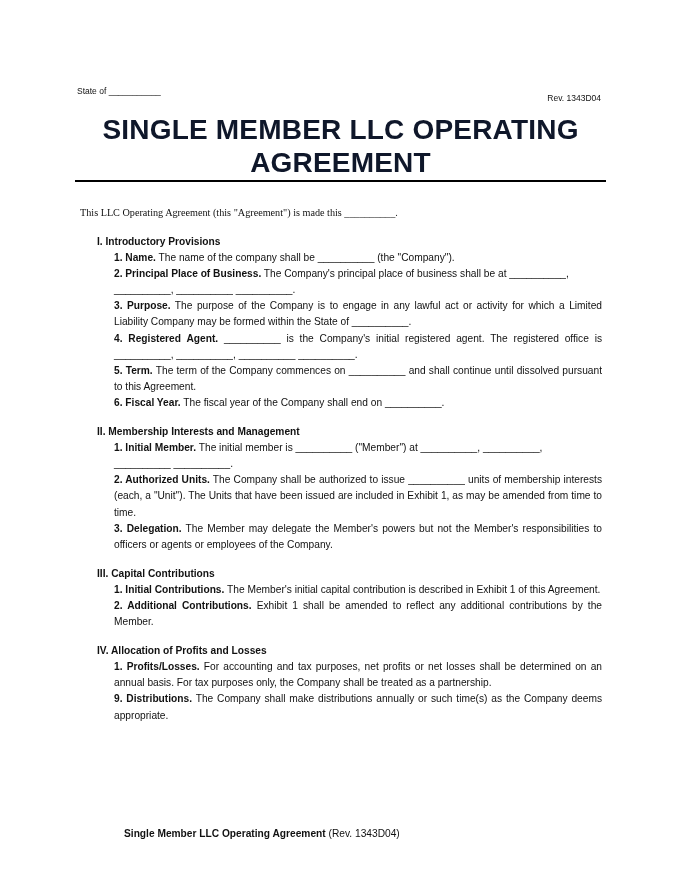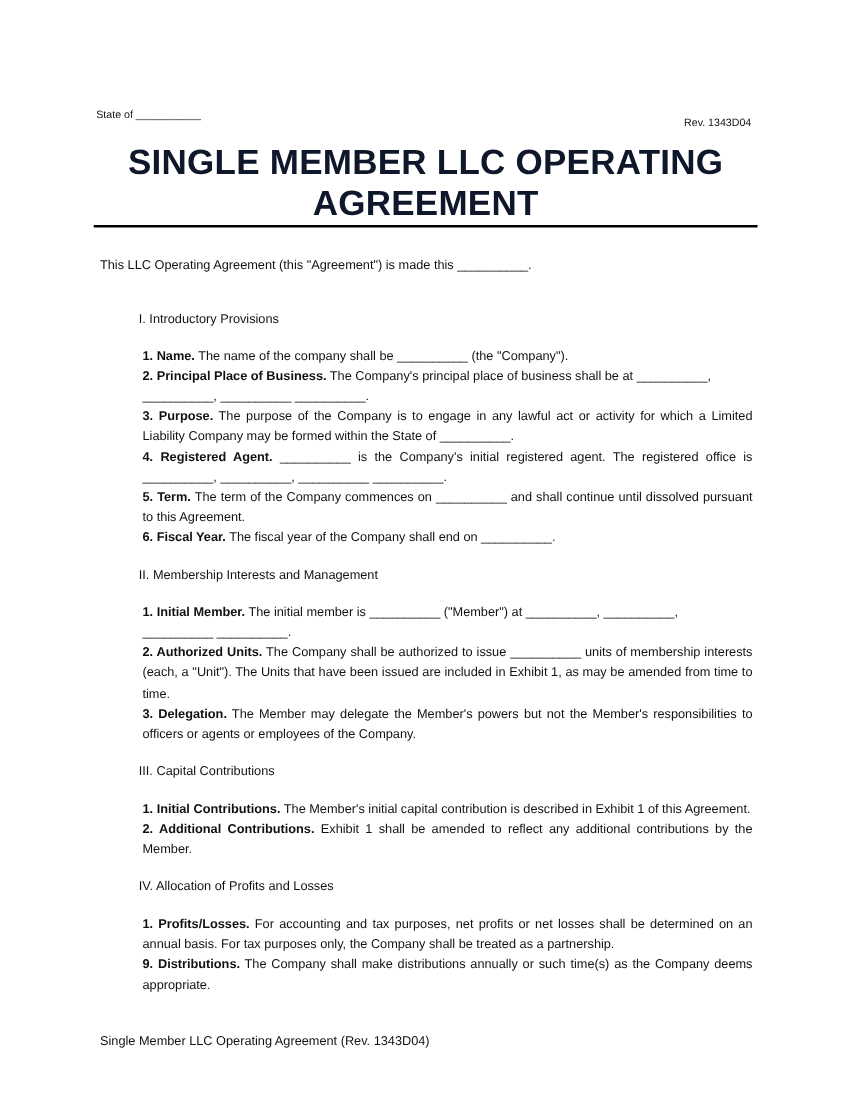--- a/index.html
+++ b/index.html
@@ -48,48 +48,49 @@
       left: 75px; width: 531px;
       top: 178px;
       height: 0;
       border-top: 2.5px solid #000;
     }
     .intro {
       position: absolute;
       left: 80px; top: 203px;
       font-size: 10.2px;
       line-height: 16px;
+      font-family: Liberation Serif, serif;
     }
     .body {
       position: absolute;
       left: 97px; top: 232px;
       width: 505px;
       font-size: 10.2px;
       line-height: 16.1px;
     }
     .section { margin: 0 0 13px 0; }
     .section-heading {
-      font-weight: normal;
-      margin: 14px;
+      font-weight: bold;
+      margin: 0;
     }
     .item {
       margin: 0 0 0 17px;
       text-align: justify;
     }
     .item .label { font-weight: bold; }
     .item .cont-line {
       display: block;
       text-align: left;
     }
     .footer {
       position: absolute;
       left: 80px; top: 826px;
       font-size: 10.2px;
     }
-    .footer .bold { font-weight: normal; }
+    .footer .bold { font-weight: bold; margin-left: 44px; }
   </style>
 </head>
 <body>
 
 <div class="page">
   <div class="state-of">State of ___________</div>
   <div class="rev">Rev. 1343D04</div>
 
   <h1 class="title">
     <span>SINGLE MEMBER LLC OPERATING</span><br>

